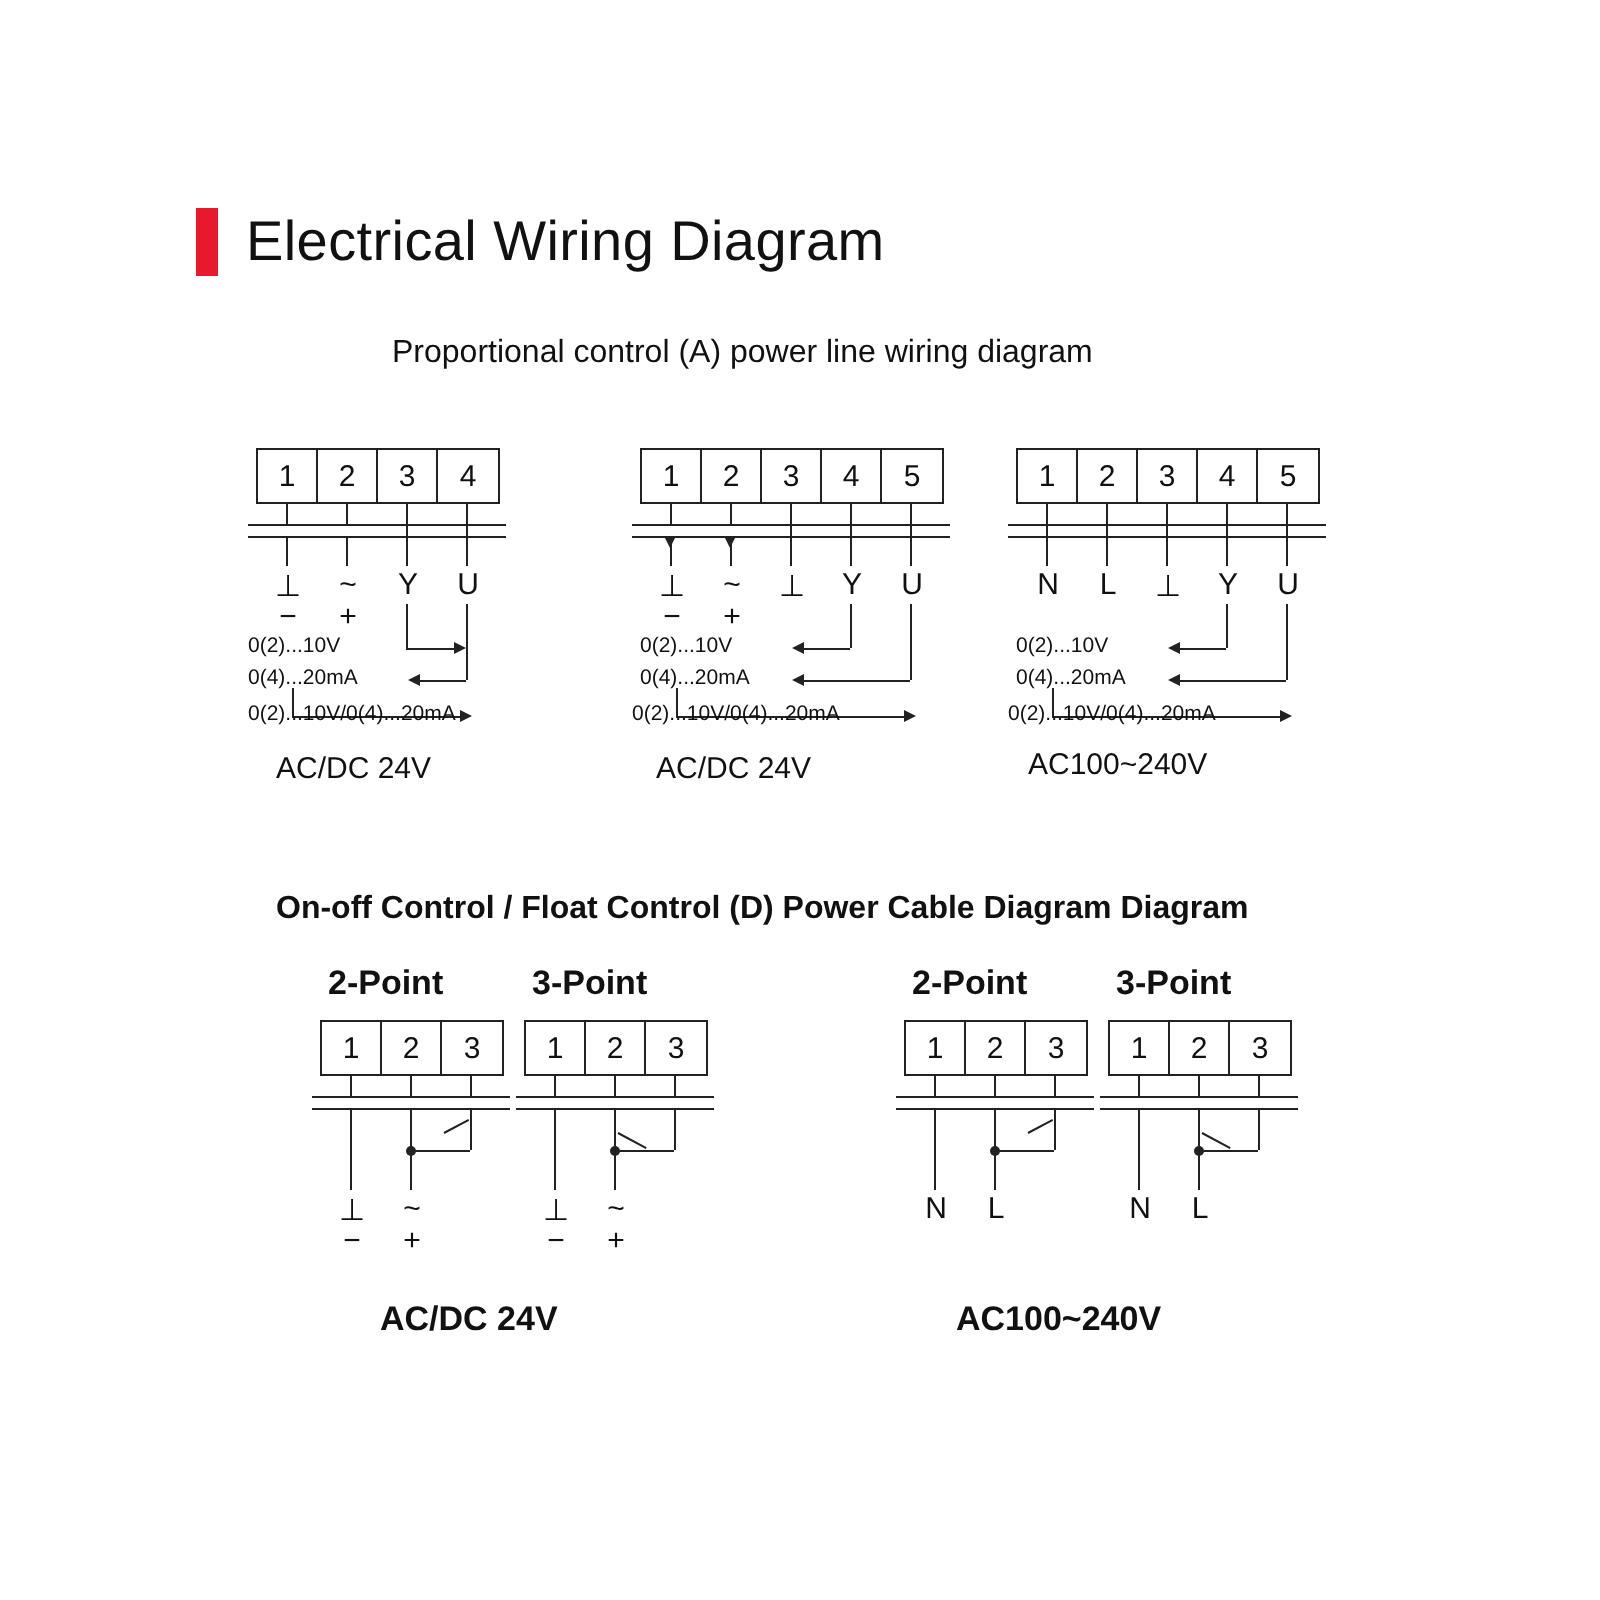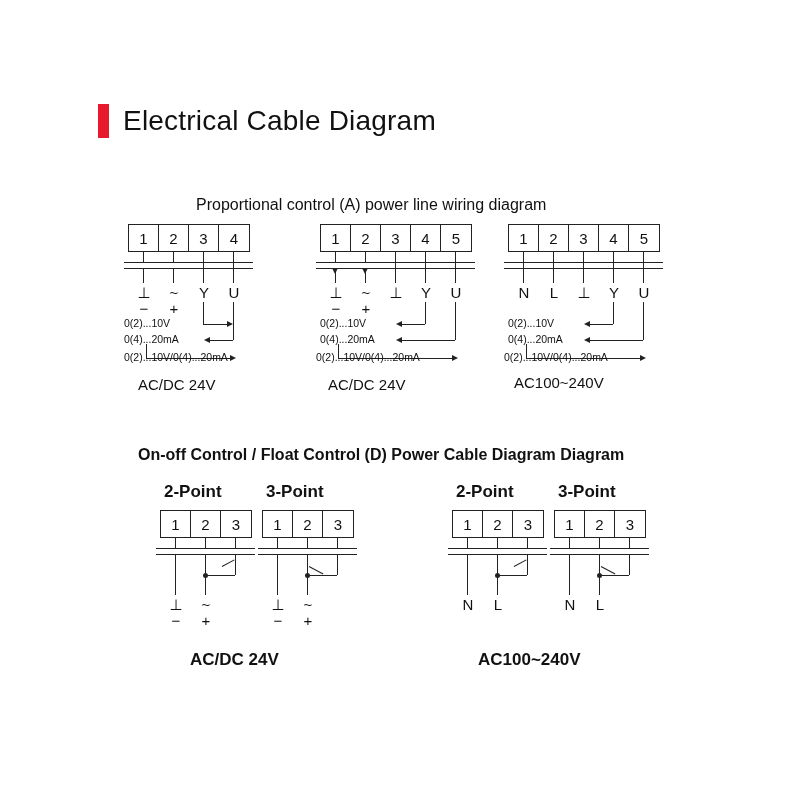--- a/index.html
+++ b/index.html
@@ -36,21 +36,21 @@
     color: #111;
   }
 
   
   .caption {
     position: absolute;
     font-size: 16px;
     color: #111;
     white-space: nowrap;
   }
-  .caption-1 { left: 196px; top: 196px; }
+  .caption-1 { left: 196px; top: 168px; }
   .caption-2 { left: 138px; top: 446px; font-weight: bold; }
 
   
   .block { position: absolute; }
 
   
   .strip {
     display: flex;
     border: 1.6px solid #222;
     background: #fff;
@@ -146,21 +146,21 @@
     width: 5px; height: 5px;
     background: #222;
     border-radius: 50%;
   }
 </style>
 </head>
 <body>
 
 <div class="title-row">
   <div class="title-bar"></div>
-  <div class="title-text">Electrical Cable Diagram</div>
+  <div class="title-text">Electrical Wiring Diagram</div>
 </div>
 
 <div class="caption caption-1">Proportional control (A) power line wiring diagram</div>
 
 <div class="block" style="left:128px; top:224px; width:190px; height:170px;">
 
   <div class="strip" style="position:absolute; left:0; top:0;">
     <div class="cell">1</div>
     <div class="cell">2</div>
     <div class="cell">3</div>

